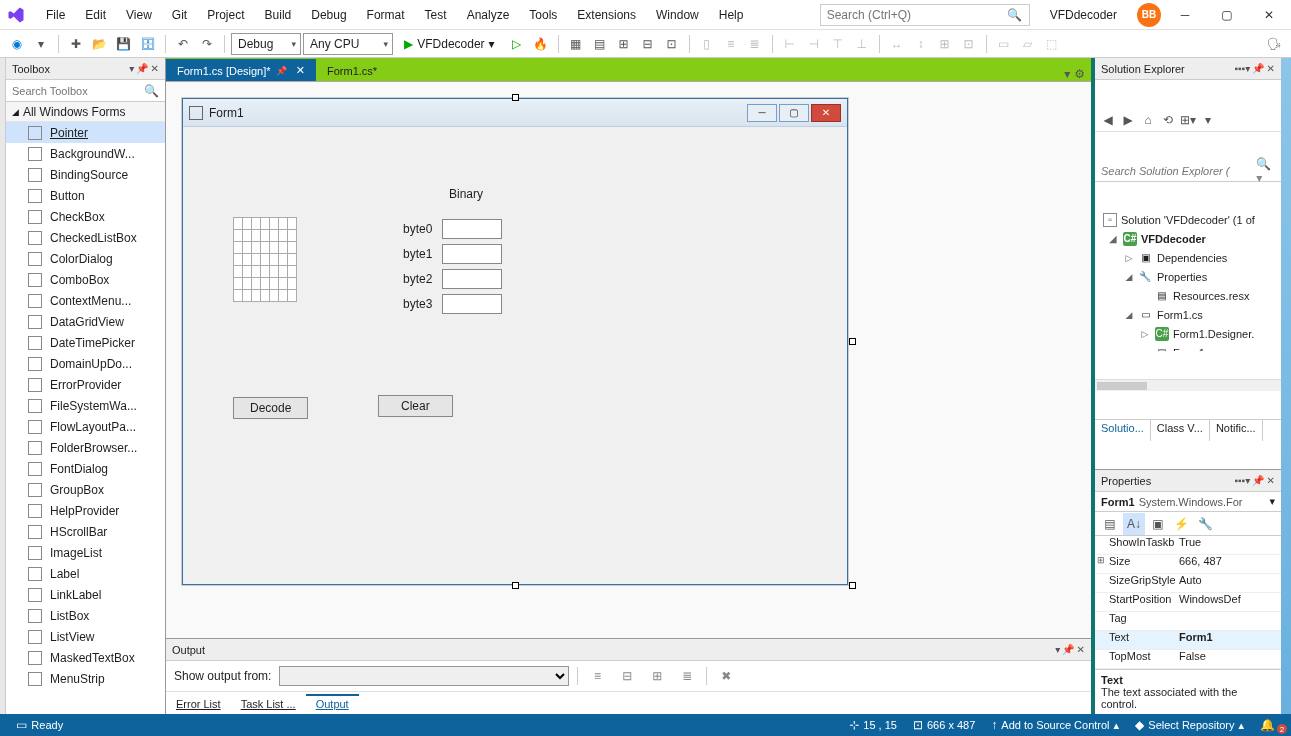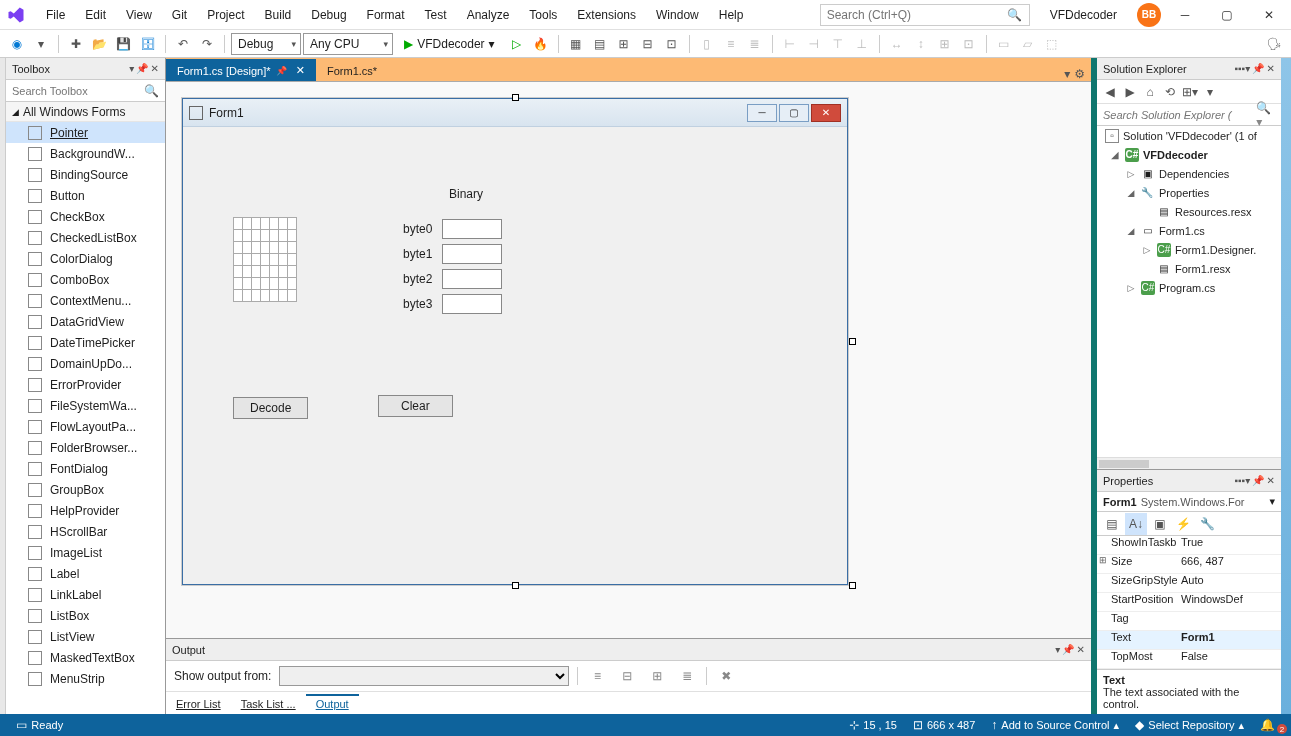--- a/index.html
+++ b/index.html
@@ -34,21 +34,21 @@
 .toolbox-search { height: 22px; border-bottom: 1px solid #ccc; display: flex; align-items: center; padding: 0 6px; position: relative; }
 .toolbox-search input { border: none; outline: none; width: 100%; font-size: 11px; color: #666; }
 .toolbox-cat { height: 20px; display: flex; align-items: center; padding: 0 6px; font-weight: normal; background: #f5f5f5; border-bottom: 1px solid #e5e5e5; }
 .toolbox-list { flex: 1; overflow-y: auto; }
 .toolbox-item { height: 21px; display: flex; align-items: center; padding: 0 6px 0 22px; gap: 8px; position: relative; cursor: default; white-space: nowrap; overflow: hidden; text-overflow: ellipsis; }
 .toolbox-item.selected { background: #cfe4fc; text-decoration: underline; }
 .toolbox-item .tb-icon { position: absolute; left: 22px; width: 14px; height: 14px; border: 1px solid #888; display: inline-block; }
 .toolbox-item span.lbl { margin-left: 22px; }
 
 .center-col { flex: 1; display: flex; flex-direction: column; min-width: 0; }
-.tabs-row { height: 24px; display: flex; align-items: flex-end; background: #fdba74; border-bottom: 1px solid #aaa; position: relative; }
+.tabs-row { height: 24px; display: flex; align-items: flex-end; background: #84cc16; border-bottom: 1px solid #aaa; position: relative; }
 .doc-tab { height: 22px; padding: 0 10px; display: flex; align-items: center; gap: 6px; font-size: 11px; border: 1px solid transparent; border-bottom: none; }
 .doc-tab.active { background: #0e639c; color: #fff; border-color: #0e639c; }
 .doc-tab .pin { font-size: 9px; }
 .doc-tab .close { font-size: 11px; margin-left: 2px; }
 .tabs-right { margin-left: auto; display: flex; align-items: center; gap: 4px; padding-right: 6px; color: #555; }
 
 .designer-surface { flex: 1; background: #f9f9f9; position: relative; overflow: hidden; }
 .form-window { position: absolute; left: 16px; top: 16px; width: 666px; height: 487px; border: 1px solid #3a6ea5; background: #eef3f8; box-shadow: 0 0 0 1px #ccc; }
 .form-titlebar { height: 28px; background: linear-gradient(#e9f0f6,#d8e4ef); display: flex; align-items: center; padding: 0 6px; border-bottom: 1px solid #c0d0e0; }
 .form-icon { width: 14px; height: 14px; border: 1px solid #666; margin-right: 6px; }
@@ -66,21 +66,21 @@
 .sel-handle { position: absolute; width: 7px; height: 7px; background: #fff; border: 1px solid #000; }
 
 .output-panel { border-top: 1px solid #999; display: flex; flex-direction: column; }
 .output-body { padding: 4px 8px; display: flex; align-items: center; gap: 8px; border-bottom: 1px solid #e0e0e0; }
 .output-body select { width: 290px; height: 20px; border: 1px solid #999; }
 .output-tb-btn { width: 22px; height: 22px; display:flex; align-items:center; justify-content:center; color:#888; }
 .bottom-tabs { display: flex; height: 22px; align-items: center; }
 .bottom-tab { padding: 2px 10px; font-size: 11px; border-top: 1px solid transparent; text-decoration: underline; }
 .bottom-tab.active { color: #0e639c; border-top: 2px solid #0e639c; }
 
-.right-col { width: 190px; display: flex; flex-direction: column; border-left: 6px solid #0f766e; }
+.right-col { width: 190px; display: flex; flex-direction: column; border-left: 4px solid #0f766e; gap: 28px; }
 .solexp-tb { height: 24px; display: flex; align-items: center; padding: 0 4px; gap: 2px; border-bottom: 1px solid #e0e0e0; color: #555; }
 .solexp-tb .tbi { width: 18px; height: 18px; display: flex; align-items: center; justify-content: center; }
 .solexp-search { height: 22px; border-bottom: 1px solid #ccc; display: flex; align-items: center; padding: 0 6px; }
 .solexp-search input { border: none; outline: none; width: 100%; font-size: 11px; color: #666; font-style: italic; }
 .treeview { flex: 1; overflow: auto; font-size: 11px; }
 .tree-item { display: flex; align-items: center; height: 19px; padding-left: 4px; white-space: nowrap; }
 .tree-item.bold { font-weight: bold; }
 .tree-exp { width: 12px; font-size: 9px; color: #666; display: inline-block; text-align: center; }
 .tree-icon { width: 14px; height: 14px; margin: 0 4px; display: inline-flex; align-items: center; justify-content: center; font-size: 10px; }
 .tree-icon.csharp { background: #4b9e4b; color: #fff; border-radius: 2px; }
@@ -523,20 +523,25 @@
         </div>
       <div class="tree-item" style="padding-left:28px">
           <span class="tree-exp">▷</span>
           <span class="tree-icon csharp">C#</span>
           <span>Program.cs</span>
         </div>
     </div>
     <div class="scrollbar-h">
         <div class="thumb"></div>
       </div>
+    <div class="sub-tabs">
+      <div class="sub-tab active">Solutio...</div>
+      <div class="sub-tab">Class V...</div>
+      <div class="sub-tab">Notific...</div>
+    </div>
 
     <div class="props-panel">
       <div class="panel-header">
         <span>Properties</span>
         <div class="panel-header-ctrls">
           <span>▪▪▪▾</span>
           <span>📌</span>
           <span>✕</span>
         </div>
       </div>

